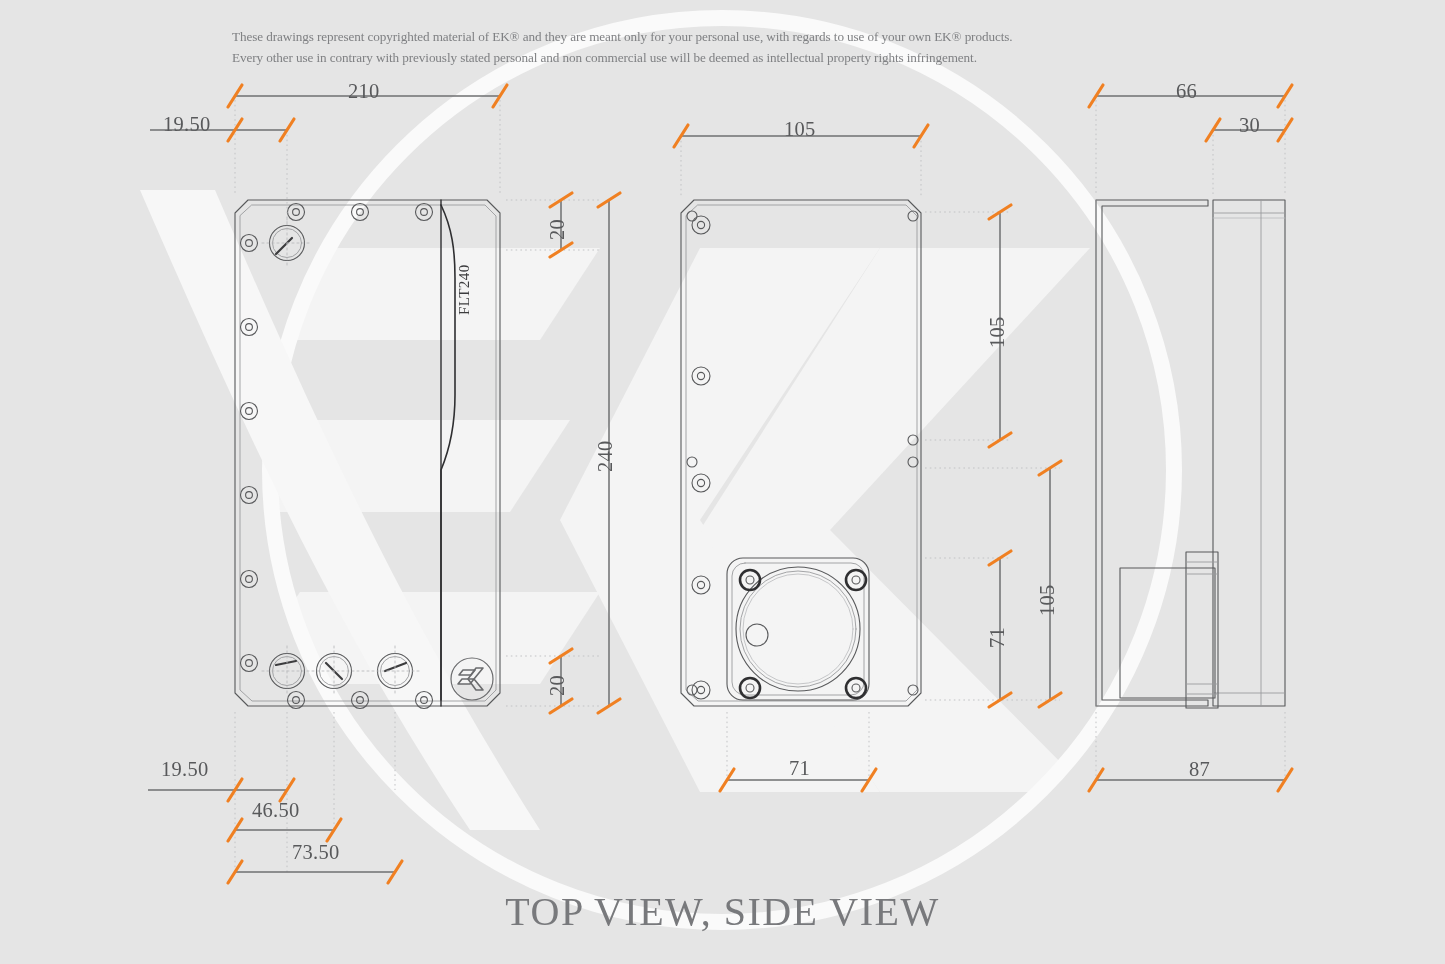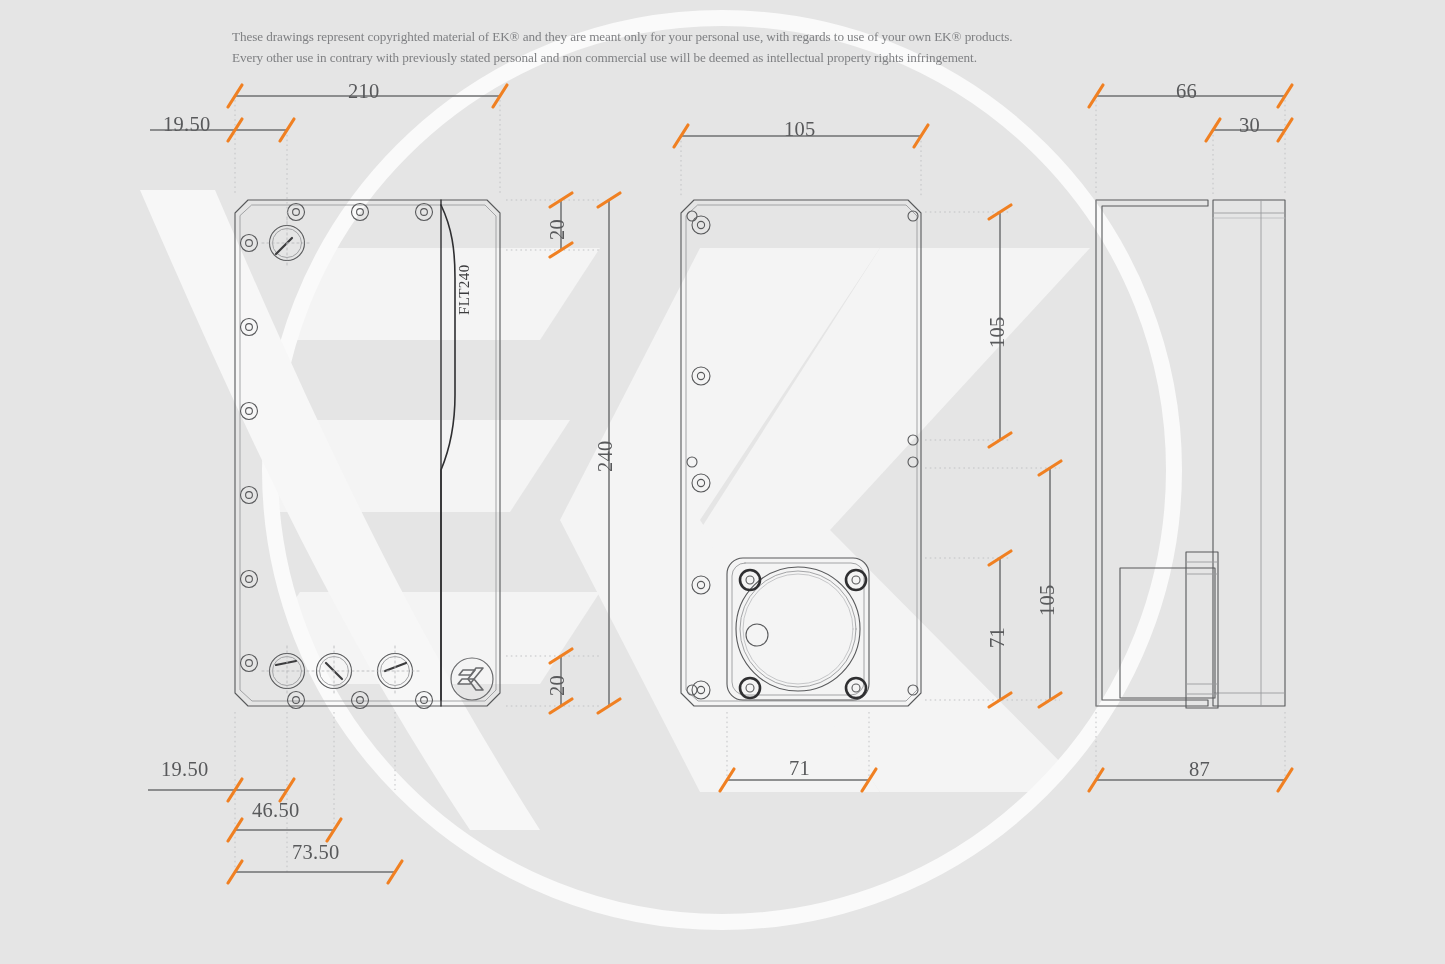--- a/index.html
+++ b/index.html
@@ -452,14 +452,15 @@
   <div class="dim-label vert" style="left:1036px; top:616px;">105</div>
   <div class="dim-label vert" style="left:986px; top:648px;">71</div>
   <div class="dim-label" style="left:789px; top:757px;">71</div>
 
   <div class="dim-label" style="left:1176px; top:80px;">66</div>
   <div class="dim-label" style="left:1239px; top:114px;">30</div>
   <div class="dim-label" style="left:1189px; top:758px;">87</div>
 
   <div class="part-label" style="left:456px; top:315px;">FLT240</div>
 
+  <div class="view-title">TOP VIEW, SIDE VIEW</div>
 
 </div>
 
 </body></html>

